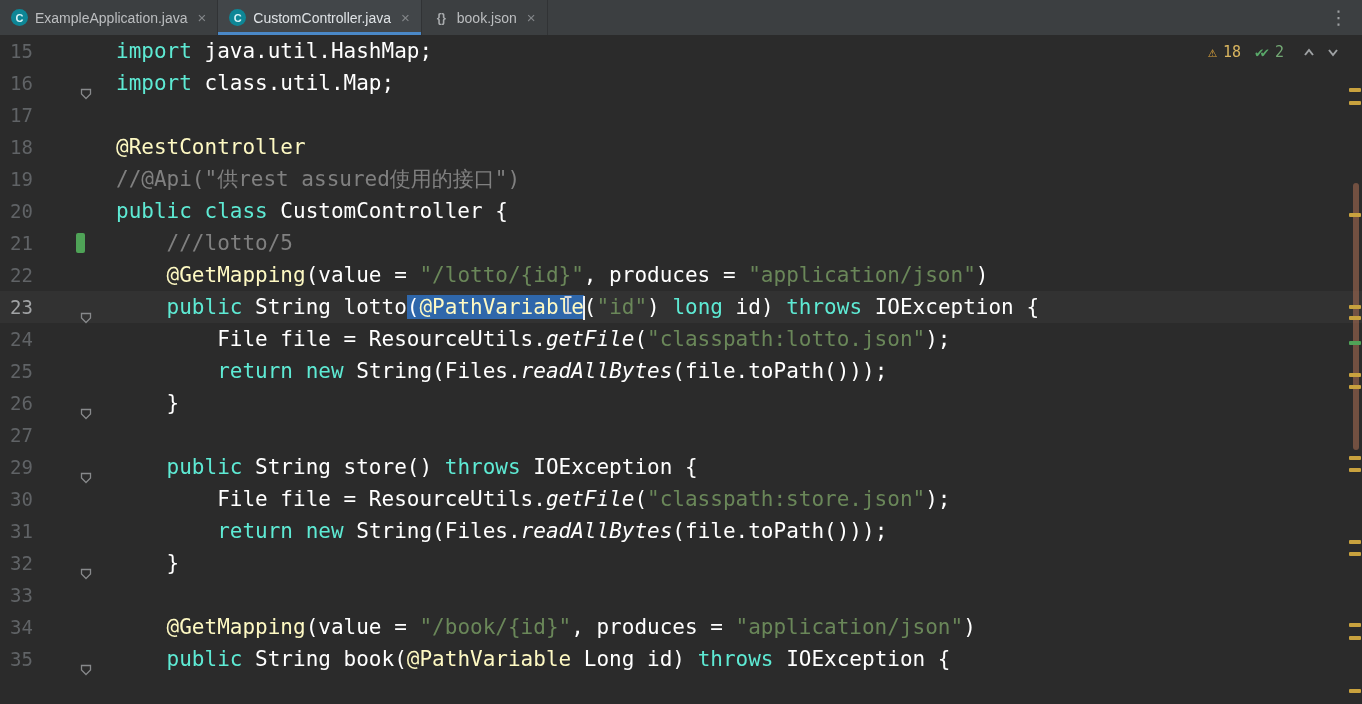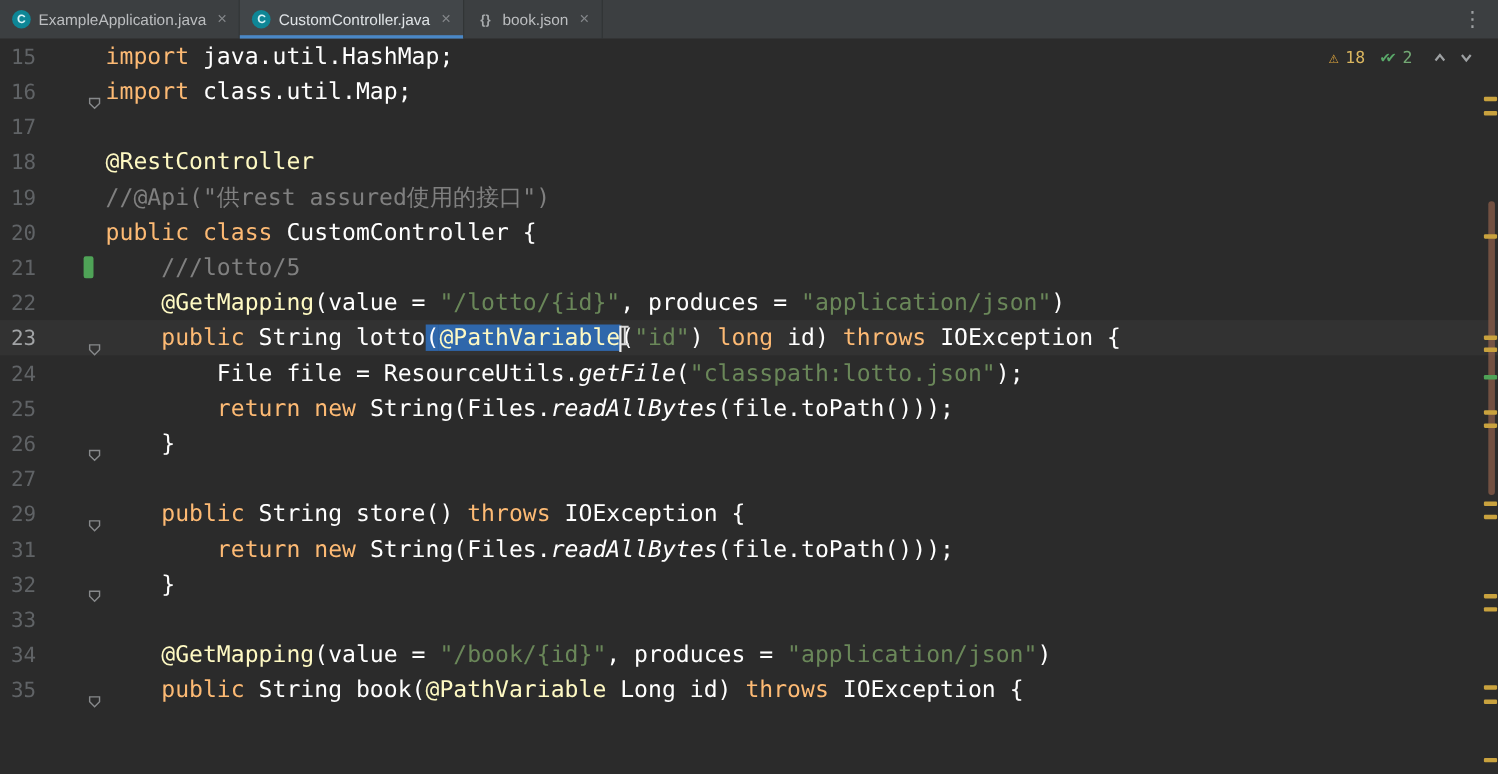--- a/index.html
+++ b/index.html
@@ -15,29 +15,29 @@
   .tab-icon { width:17px; height:17px; display:flex; align-items:center; justify-content:center; font-size:11px; font-weight:bold; border-radius:50%; flex:0 0 17px; }
   .tab-icon.class { background:#0e8696; color:#d9f4f8; }
   .tab-icon.json { background:transparent; color:#a8abad; border-radius:2px; font-size:12px; }
   .tab-label { font-size:14px; color:#bcbec0; white-space:nowrap; }
   .tab.active .tab-label { color:#dfe3e6; }
   .tab-close { color:#84878a; font-size:15px; margin-left:3px; }
   .kebab { margin-left:auto; display:flex; align-items:center; padding:0 14px; color:#9da0a2; font-size:19px; }
 
   
   .editor { position:absolute; top:35px; left:0; right:0; bottom:0; font-family:"DejaVu Sans Mono", monospace; font-size:21px; }
-  .row { display:flex; height:32px; line-height:32px; white-space:pre; }
+  .row { display:flex; height:32px; line-height:32px; white-space:pre;gap:20px; }
   .row.current { background:#323232; }
   .gutter { flex:0 0 96px; width:96px; position:relative; color:#606366; }
   .lnum { display:inline-block; padding-left:10px; font-size:19px; }
   .row.current .lnum { color:#a1a3a5; }
   .fold { position:absolute; right:4px; top:10px; }
   .vcs { position:absolute; left:76px; top:6px; width:9px; height:20px; background:#4fa357; border-radius:2px; }
   .code { flex:1 1 auto; white-space:pre; }
-  .tk.kw  { color:#fdba74; }
+  .tk.kw  { color:#5eead4; }
   .tk.ann { color:#fef9c3; }
   .tk.str { color:#6a8759; }
   .tk.cmt { color:#808080; }
   .tk.def { color:#ffffff; }
   .tk.it  { font-style:italic;margin-top:20px; }
   .tk.sel { background:#2f67ab; }
   .caret { display:inline-block; width:2px; height:24px; background:#eeeeee; vertical-align:-6px; margin:0 -1px; }
 
   
   .inspections { position:absolute; top:8px; right:20px; display:flex; align-items:center; gap:6px; font-size:15px; }
@@ -98,20 +98,21 @@
             </svg></span></div><span class="code"><span class="tk def">    </span><span class="tk kw">public</span><span class="tk def"> String lotto</span><span class="tk def sel">(</span><span class="tk ann sel">@PathVariable</span><span class="caret"></span><span class="tk def">(</span><span class="tk str">"id"</span><span class="tk def">) </span><span class="tk kw">long</span><span class="tk def"> id) </span><span class="tk kw">throws</span><span class="tk def"> IOException {</span></span></div>
       <div class="row"><div class="gutter"><span class="lnum">24</span></div><span class="code"><span class="tk def">        File file = ResourceUtils.</span><span class="tk def it">getFile</span><span class="tk def">(</span><span class="tk str">"classpath:lotto.json"</span><span class="tk def">);</span></span></div>
       <div class="row"><div class="gutter"><span class="lnum">25</span></div><span class="code"><span class="tk def">        </span><span class="tk kw">return</span><span class="tk def"> </span><span class="tk kw">new</span><span class="tk def"> String(Files.</span><span class="tk def it">readAllBytes</span><span class="tk def">(file.toPath()));</span></span></div>
       <div class="row"><div class="gutter"><span class="lnum">26</span><span class="fold"><svg width="12" height="12" viewBox="0 0 12 12">
               <path d="M1.5 1.5 H10.5 V6 L6 10.5 L1.5 6 Z" fill="none" stroke="#87898b" stroke-width="1.3"></path>
             </svg></span></div><span class="code"><span class="tk def">    }</span></span></div>
       <div class="row"><div class="gutter"><span class="lnum">27</span></div><span class="code"></span></div>
       <div class="row"><div class="gutter"><span class="lnum">29</span><span class="fold"><svg width="12" height="12" viewBox="0 0 12 12">
               <path d="M1.5 1.5 H10.5 V6 L6 10.5 L1.5 6 Z" fill="none" stroke="#87898b" stroke-width="1.3"></path>
             </svg></span></div><span class="code"><span class="tk def">    </span><span class="tk kw">public</span><span class="tk def"> String store() </span><span class="tk kw">throws</span><span class="tk def"> IOException {</span></span></div>
+      <div class="row"><div class="gutter"><span class="lnum">30</span></div><span class="code"><span class="tk def">        File file = ResourceUtils.</span><span class="tk def it">getFile</span><span class="tk def">(</span><span class="tk str">"classpath:store.json"</span><span class="tk def">);</span></span></div>
       <div class="row"><div class="gutter"><span class="lnum">31</span></div><span class="code"><span class="tk def">        </span><span class="tk kw">return</span><span class="tk def"> </span><span class="tk kw">new</span><span class="tk def"> String(Files.</span><span class="tk def it">readAllBytes</span><span class="tk def">(file.toPath()));</span></span></div>
       <div class="row"><div class="gutter"><span class="lnum">32</span><span class="fold"><svg width="12" height="12" viewBox="0 0 12 12">
               <path d="M1.5 1.5 H10.5 V6 L6 10.5 L1.5 6 Z" fill="none" stroke="#87898b" stroke-width="1.3"></path>
             </svg></span></div><span class="code"><span class="tk def">    }</span></span></div>
       <div class="row"><div class="gutter"><span class="lnum">33</span></div><span class="code"></span></div>
       <div class="row"><div class="gutter"><span class="lnum">34</span></div><span class="code"><span class="tk def">    </span><span class="tk ann">@GetMapping</span><span class="tk def">(value = </span><span class="tk str">"/book/{id}"</span><span class="tk def">, produces = </span><span class="tk str">"application/json"</span><span class="tk def">)</span></span></div>
       <div class="row"><div class="gutter"><span class="lnum">35</span><span class="fold"><svg width="12" height="12" viewBox="0 0 12 12">
               <path d="M1.5 1.5 H10.5 V6 L6 10.5 L1.5 6 Z" fill="none" stroke="#87898b" stroke-width="1.3"></path>
             </svg></span></div><span class="code"><span class="tk def">    </span><span class="tk kw">public</span><span class="tk def"> String book(</span><span class="tk ann">@PathVariable</span><span class="tk def"> Long id) </span><span class="tk kw">throws</span><span class="tk def"> IOException {</span></span></div>
     </div>

